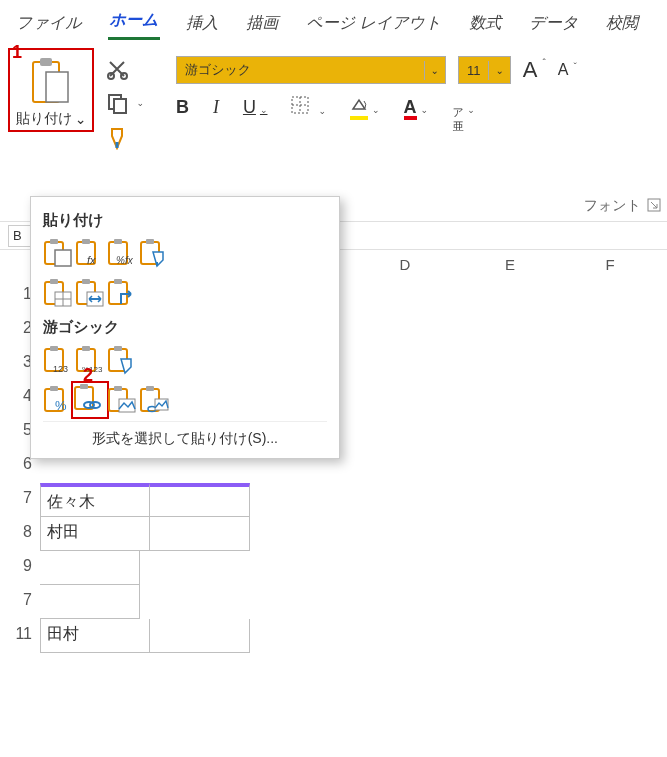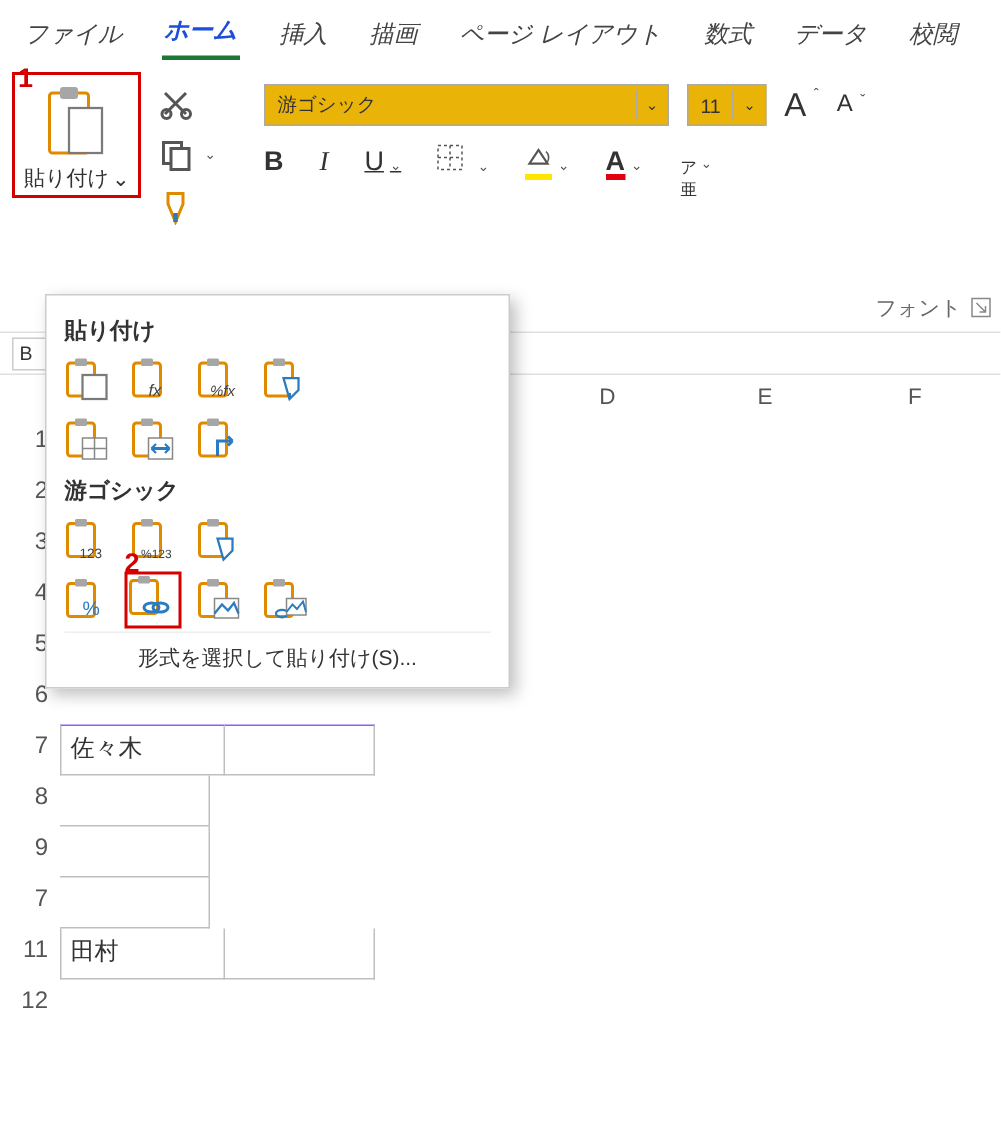--- a/index.html
+++ b/index.html
@@ -102,33 +102,33 @@
 .row { display:flex; height:34px; }
 .rownum {
   width:40px; text-align:right; padding:6px 8px; color:#555; font-size:16px;
   background:#fff;
 }
 .cell {
   width:100px; height:34px; border:1px solid #bfbfbf; border-top:none; border-left:none;
   padding:5px 6px; font-size:16px;
 }
 .cell.first { border-left:1px solid #bfbfbf; width:110px;}
-.cell.top { border-top:1px solid #8b5cf6; }
+.cell.top { border-top:4px solid #8b5cf6; }
 .paste-menu {
   position:absolute;
   left:30px; top:196px;
   width:310px;
   background:#fff;
   border:1px solid #ccc;
   box-shadow:4px 4px 10px rgba(0,0,0,0.25);
   padding:10px 12px 8px;
   z-index:50;
 }
 .paste-menu h4 { font-size:15px; font-weight:700; margin:4px 0 8px; }
-.icon-row { display:flex; gap:14px; margin-bottom:10px; }
+.icon-row { display:flex; gap:2px; margin-bottom:10px; }
 .icon-row.last { margin-bottom:6px; }
 .paste-menu .picon { width:30px; height:30px; position:relative; }
 .paste-menu .picon svg { position:absolute; top:0; left:0; }
 .paste-menu .picon.red-bx {
   border:2px solid #d40000;
   margin:-4px; padding:2px;
   width:38px; height:38px;
 }
 .paste-menu .special {
   text-align:center; padding:8px 0 2px; border-top:1px solid #eee; margin-top:6px;
@@ -281,38 +281,36 @@
   <div class="row">
       <div class="rownum">6</div>
     </div>
   <div class="row">
     <div class="rownum">7</div>
     <div class="cell first top">佐々木</div>
     <div class="cell top"></div>
   </div>
   <div class="row">
     <div class="rownum">8</div>
+    <div class="cell first">村田</div>
     <div class="cell"></div>
   </div>
   <div class="row">
     <div class="rownum">9</div>
     <div class="cell"></div>
   </div>
   <div class="row">
     <div class="rownum">7</div>
     <div class="cell"></div>
   </div>
   <div class="row">
     <div class="rownum">11</div>
     <div class="cell first">田村</div>
     <div class="cell"></div>
   </div>
-  <div class="row">
-    <div class="rownum">12</div>
-  </div>
 </div>
 
 <div class="paste-menu">
   <h4>貼り付け</h4>
   <div class="icon-row">
     <div class="picon">
       <svg width="30" height="30" viewBox="0 0 30 30">
           <rect x="2" y="4" width="18" height="22" rx="2" class="clip-base" fill="#fff6e6"></rect>
           <rect x="7" y="1" width="8" height="5" rx="1" class="clip-top"></rect>
           <rect x="12" y="12" width="16" height="16" class="page"></rect>

